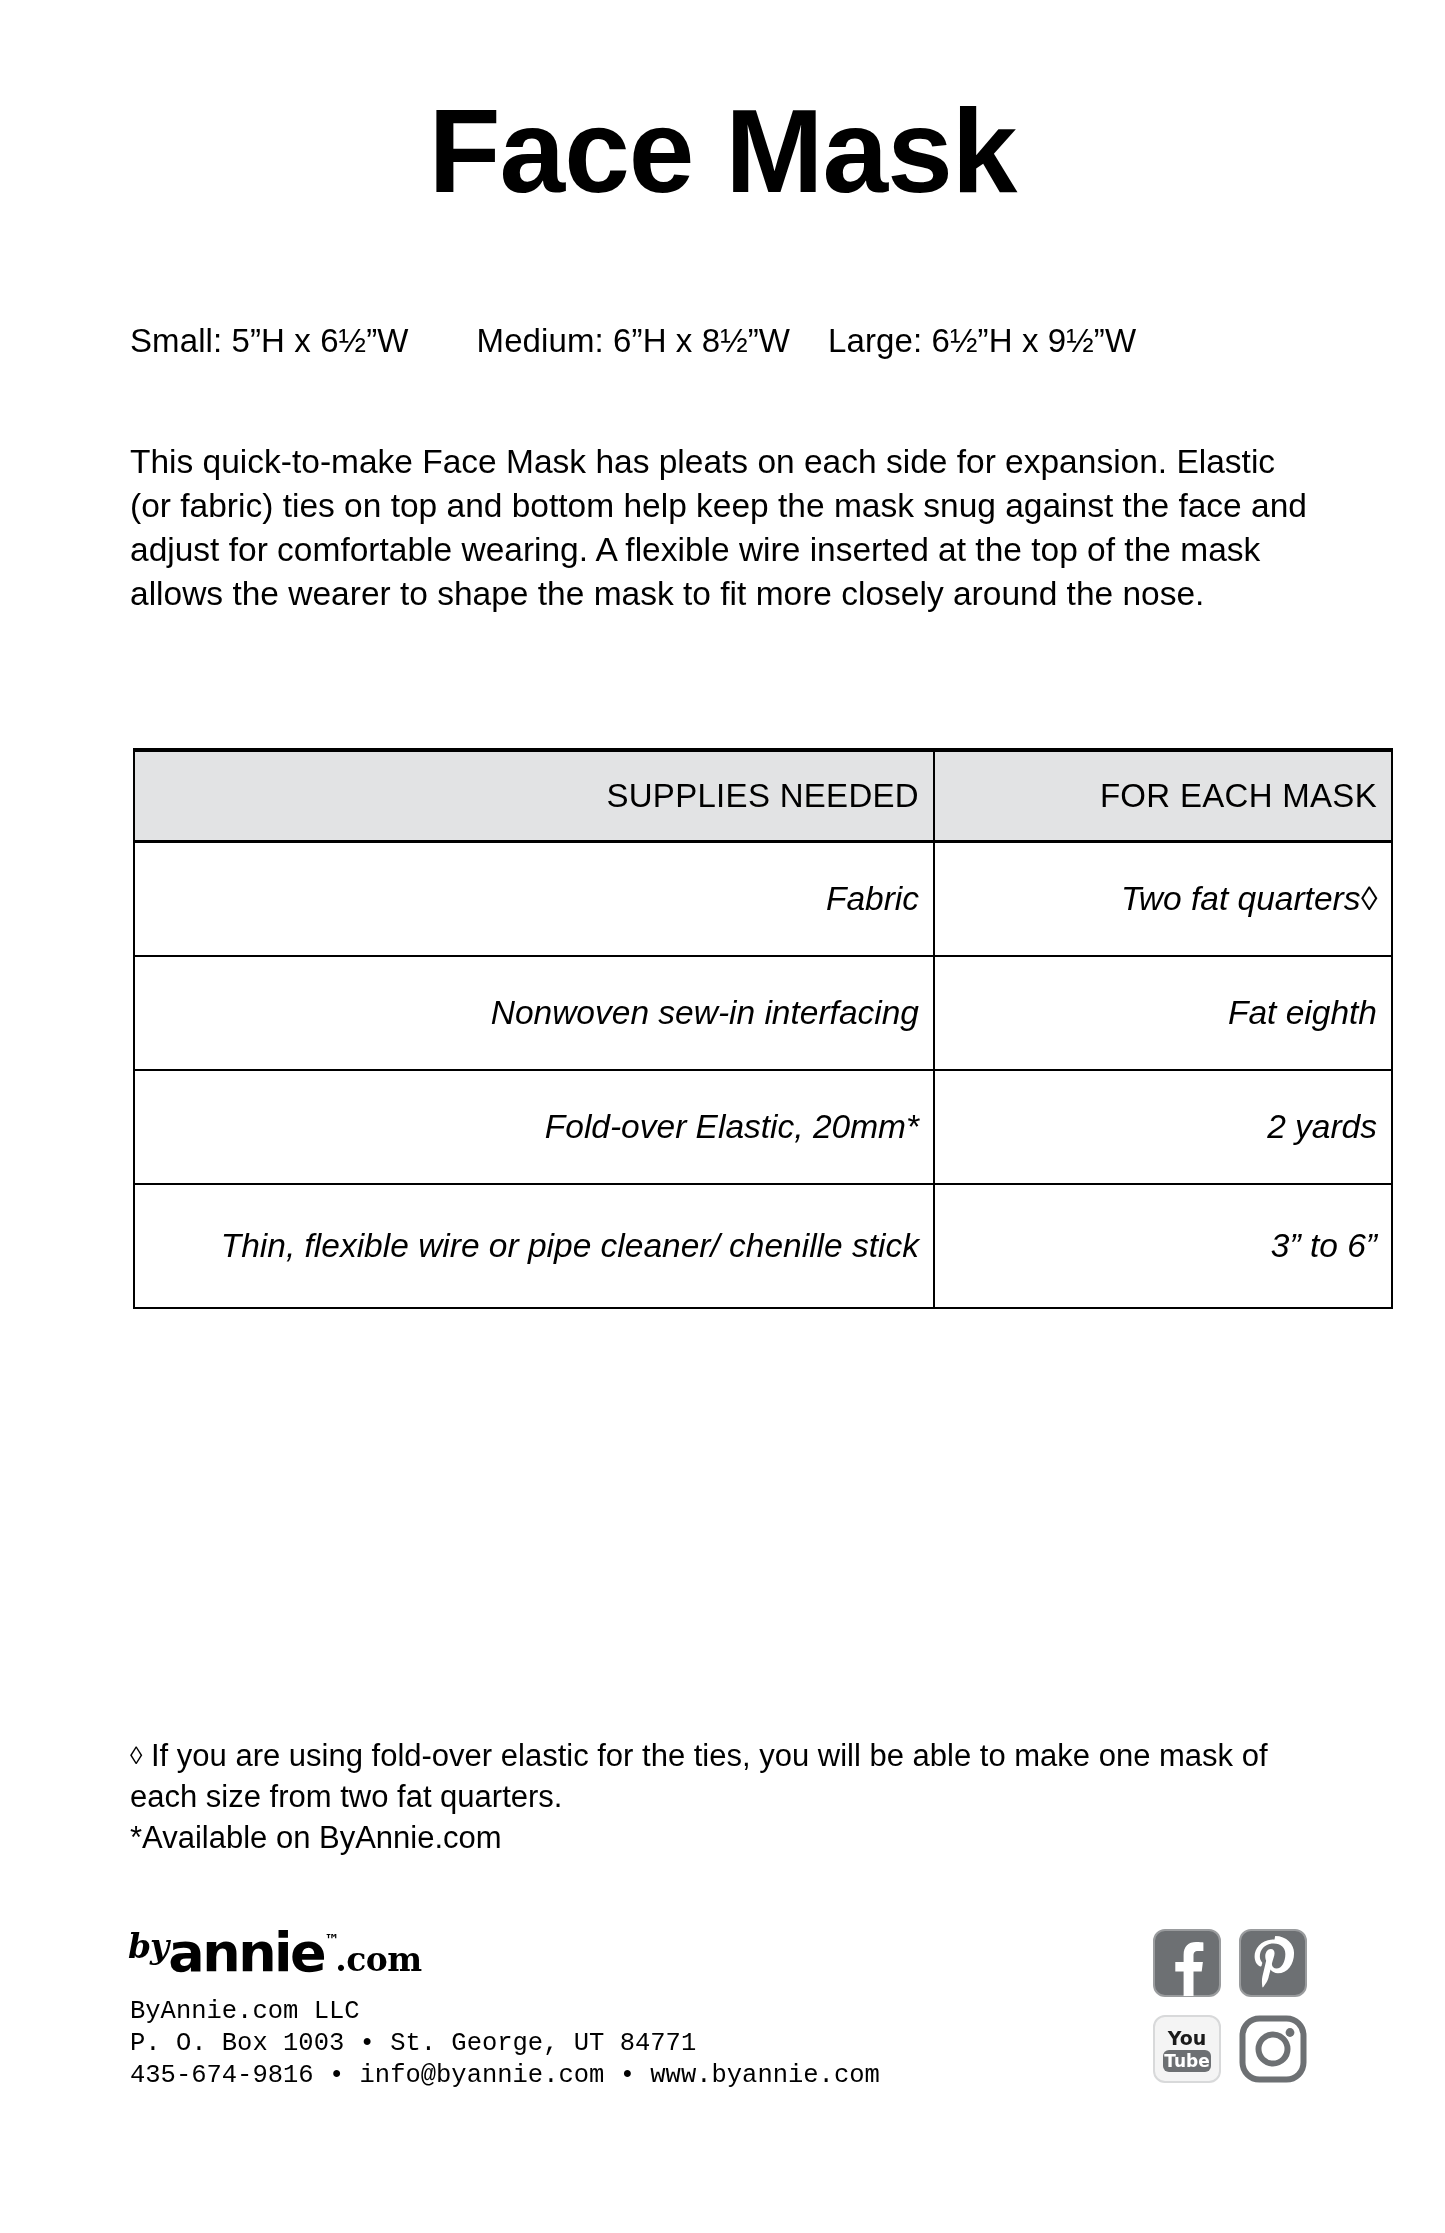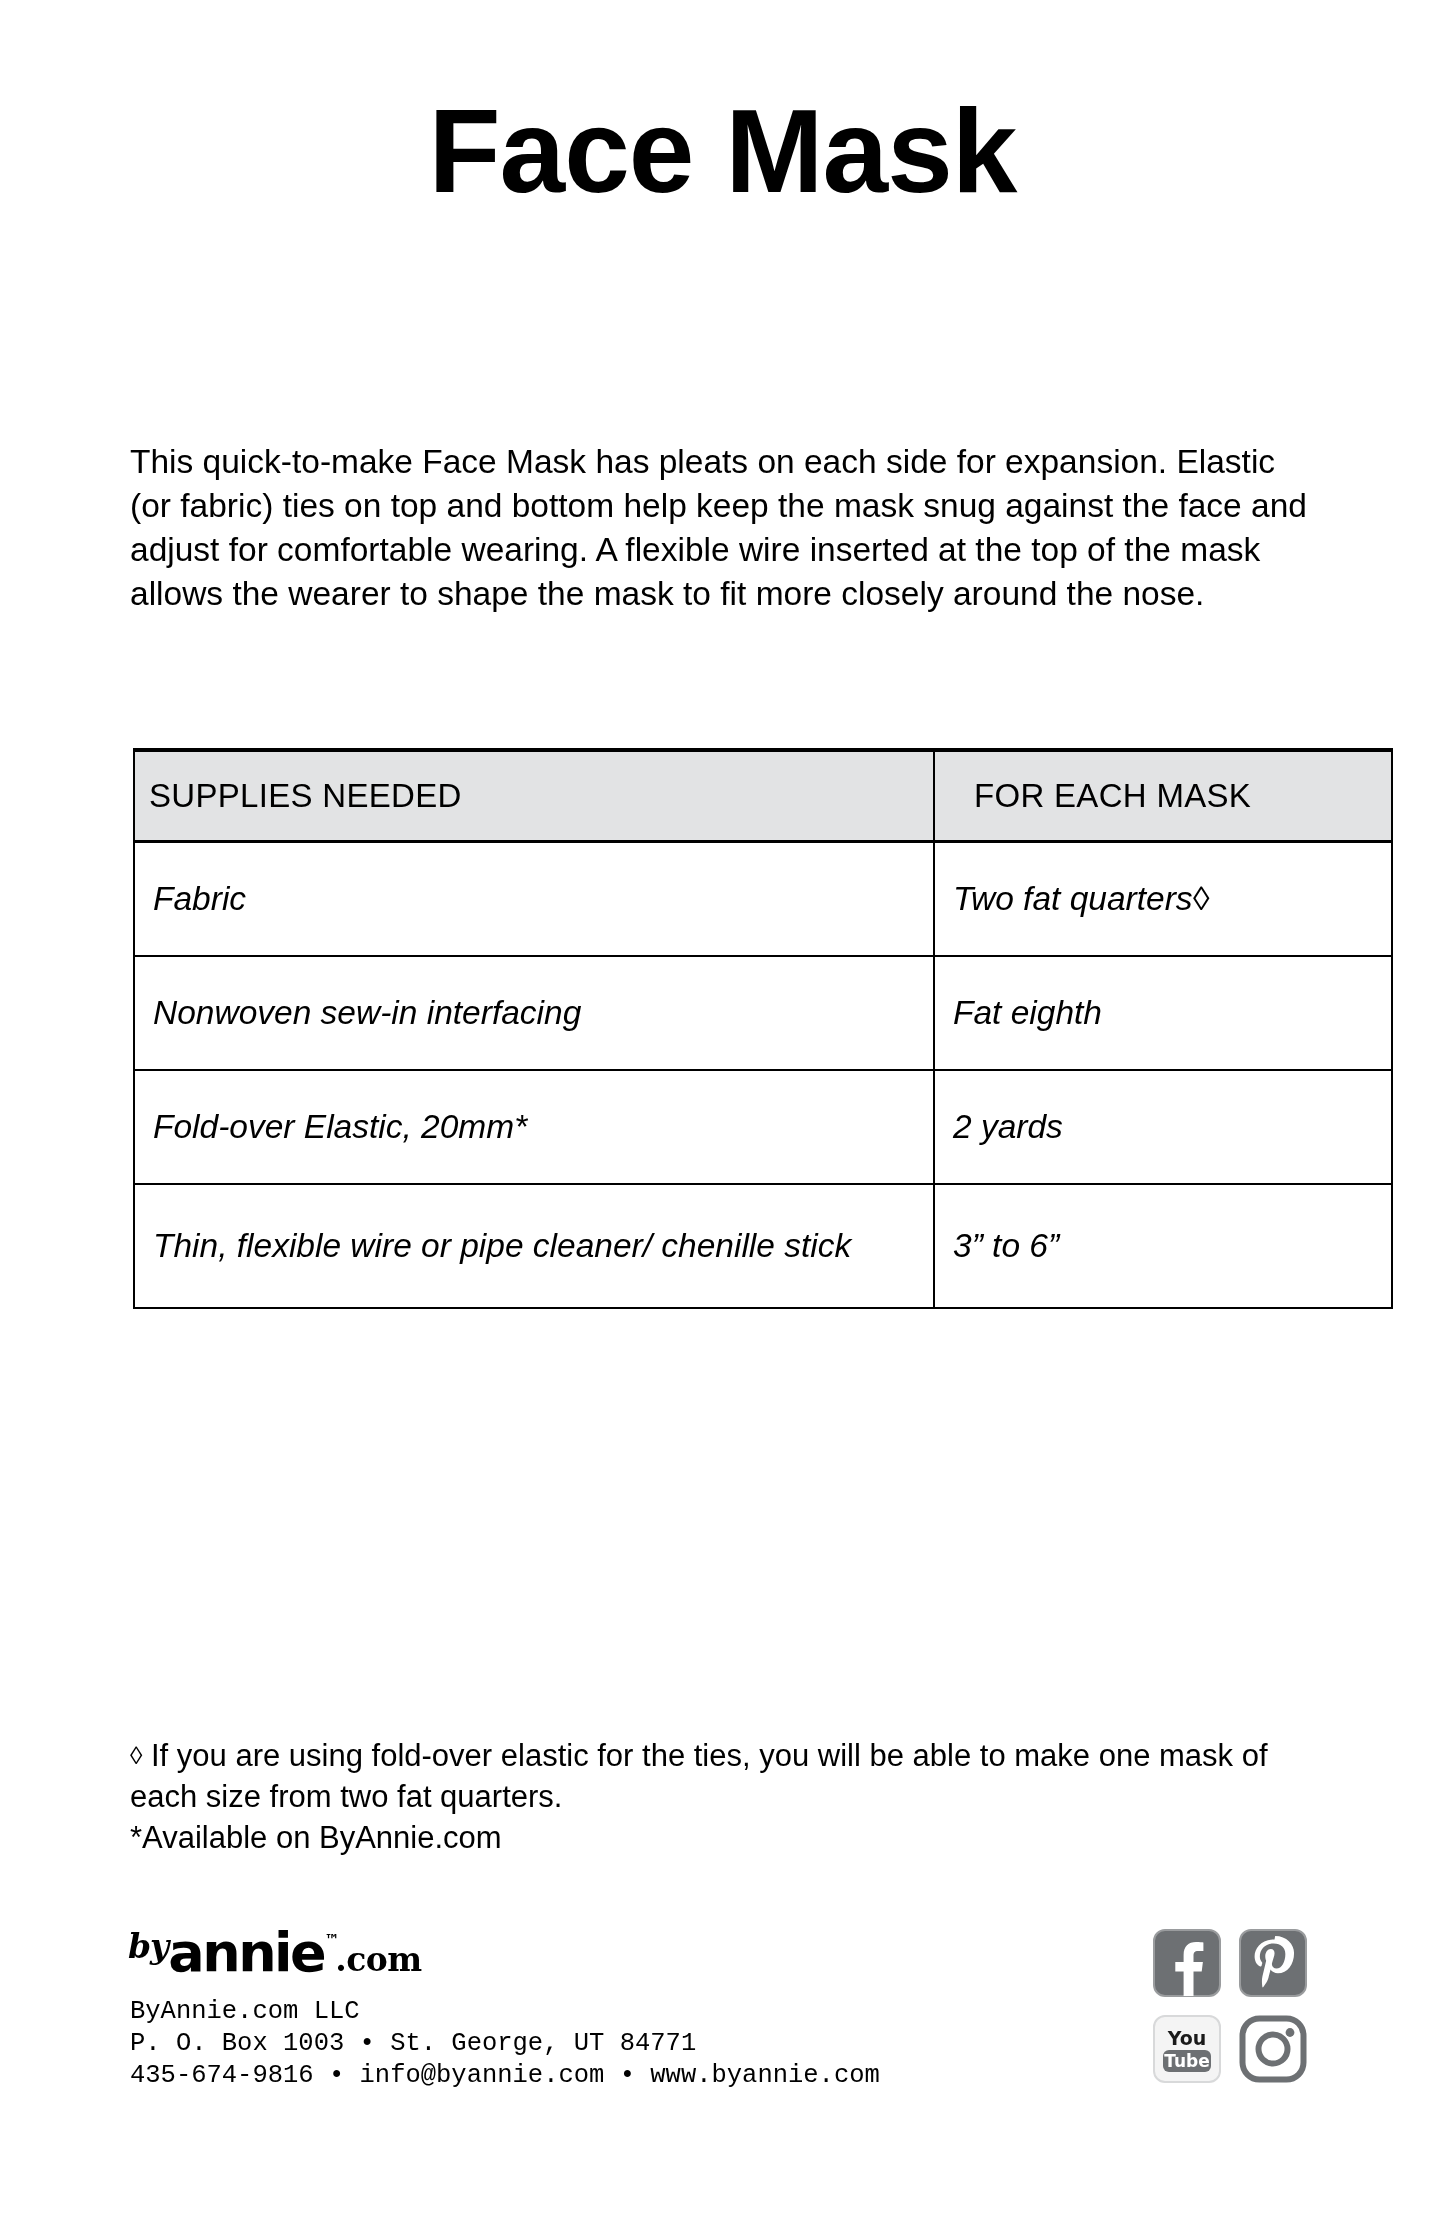--- a/index.html
+++ b/index.html
@@ -69,21 +69,21 @@
     top: 748px;
     width: 1177px;
     border-collapse: collapse;
     table-layout: fixed;
   }
   .supplies-table td, .supplies-table th {
     border: 2px solid #000;
     padding: 0 14px;
     font-size: 33.5px;
     font-weight: normal;
-    text-align: left;
+    text-align: right;
     vertical-align: middle;
     line-height: 42px;
   }
   .supplies-table th {
     background: #e2e3e4;
     font-size: 33px;
     letter-spacing: .3px;
     height: 88px;
     border-top-width: 4px;
     border-bottom-width: 3px;
@@ -186,20 +186,21 @@
   .si-ig { left: 86px; top: 86px; }
   .si svg { display: block; width: 70px; height: 70px; }
 </style>
 </head>
 <body>
 
 <div class="page">
 
   <div class="title">Face Mask</div>
 
+  <div class="sizes"><span>Small: 5”H x 6½”W</span><span class="gap-a"></span><span>Medium: 6”H x 8½”W</span><span class="gap-b"></span><span>Large: 6½”H x 9½”W</span></div>
 
   <div class="desc">This quick-to-make Face Mask has pleats on each side for expansion. Elastic (or fabric) ties on top and bottom help keep the mask snug against the face and adjust for comfortable wearing. A flexible wire inserted at the top of the mask allows the wearer to shape the mask to fit more closely around the nose.</div>
 
   <table class="supplies-table">
     <thead>
       <tr>
         <th class="col-a">SUPPLIES NEEDED</th>
         <th class="col-b">FOR EACH MASK</th>
       </tr>
     </thead>

